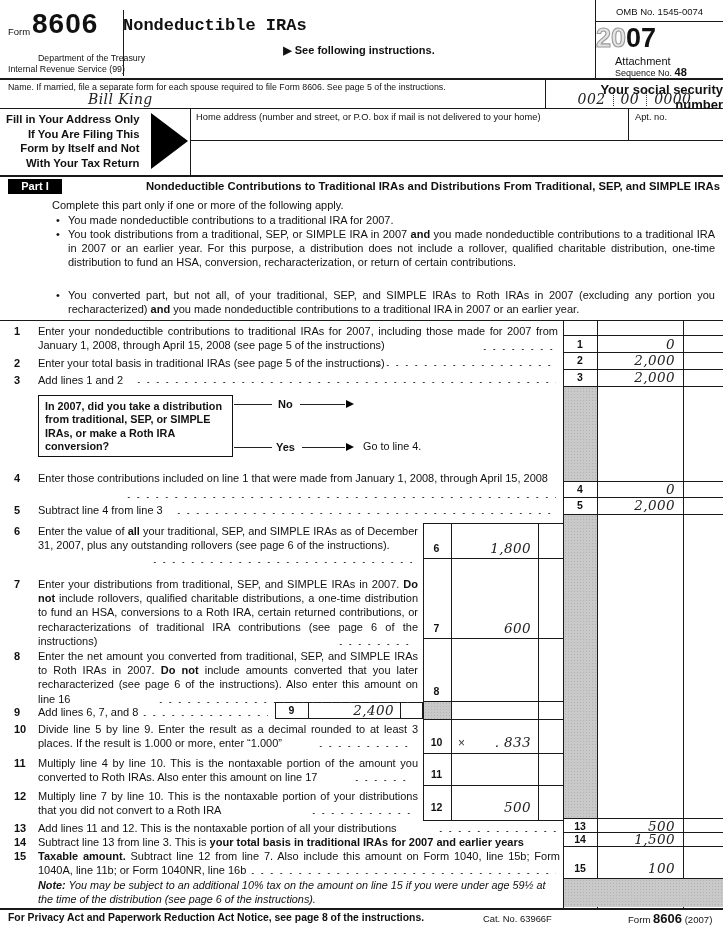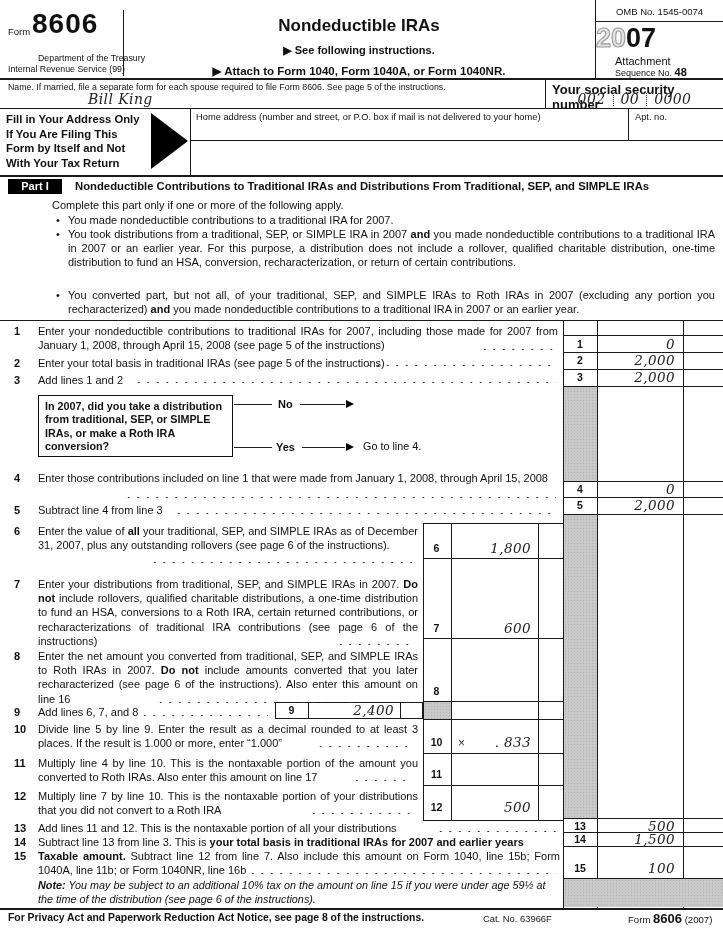--- a/index.html
+++ b/index.html
@@ -4,21 +4,21 @@
 <style>
   html,body{margin:0;padding:0;background:#777;}
   #page{position:relative;width:723px;height:930px;background:#ffffff;
         font-family:"Liberation Sans",sans-serif;color:#111;overflow:hidden;}
   .abs{position:absolute;}
   .vl{position:absolute;width:1px;background:#1a1a1a;}
   .hl{position:absolute;height:1px;background:#1a1a1a;}
   .gray{position:absolute;background:#c9c9c9;
         background-image:radial-gradient(#b2b2b2 .8px,transparent .9px);background-size:3px 3px;}
   .small{font-size:8.8px;line-height:10.5px;}
-  .b{font-weight:bold;}
+  .b{font-weight:bold;text-align:right;}
   .hand{font-family:"DejaVu Serif",serif;font-style:italic;font-size:13.5px;letter-spacing:.4px;color:#222;}
   .no-cell{position:absolute;width:34px;text-align:center;font-weight:bold;font-size:10.5px;}
   .mno-cell{position:absolute;width:27px;text-align:center;font-weight:bold;font-size:10.5px;}
   .val{position:absolute;text-align:right;}
   .fline{position:absolute;display:flex;font-size:11px;line-height:14.2px;}
   .fno{width:30px;flex:none;font-weight:bold;padding-left:6px;box-sizing:border-box;}
   .ftxt{flex:1;text-align:justify;}
   .dotrow{position:absolute;height:6px;
           background-image:radial-gradient(circle,#333 .9px,transparent 1.1px);
           background-size:9.5px 5px;background-repeat:repeat-x;background-position:0 60%;}
@@ -32,23 +32,22 @@
 <body>
 
 <div id="page">
 
   <div class="abs" style="left:8px;top:26px;font-size:9.5px;">Form</div>
   <div class="abs b" style="left:32px;top:8px;font-size:28px;letter-spacing:1px;">8606</div>
   <div class="abs small" style="left:8px;top:53px;padding-left:30px;">Department of the Treasury</div>
   <div class="abs small" style="left:8px;top:64px;">Internal Revenue Service   (99)</div>
   <div class="vl" style="left:123px;top:10px;height:66px;"></div>
 
-  <div class="abs b" style="left:123px;top:16px;width:472px;text-align:center;font-size:17px;">Nondeductible IRAs</div>
+  <div class="abs b" style="left:123px;top:16px;width:472px;text-align:left;font-size:17px;font-family:Liberation Mono, monospace;">Nondeductible IRAs</div>
   <div class="abs b" style="left:123px;top:44px;width:472px;text-align:center;font-size:11px;">▶ See following instructions.</div>
-  <div class="abs b" style="left:123px;top:64px;width:472px;text-align:center;font-size:11.5px;">▶ Attach to Form 1040, Form 1040A, or Form 1040NR.</div>
 
   <div class="vl" style="left:595px;top:0;height:78px;"></div>
   <div class="abs" style="left:596px;top:6px;width:127px;text-align:center;font-size:9.5px;">OMB No. 1545-0074</div>
   <div class="hl" style="left:595px;top:21px;width:128px;"></div>
   <div class="abs" style="left:596px;top:24px;width:127px;font-size:27px;font-weight:bold;line-height:28px;"><span class="year20">20</span><span>07</span></div>
   <div class="abs" style="left:615px;top:55px;font-size:11px;text-align:center;">Attachment</div>
   <div class="abs" style="left:615px;top:66px;font-size:9px;"><span>Sequence No.</span> <span class="b" style="font-size:11px;">48</span></div>
   <div class="hl" style="left:0;top:78px;width:723px;height:1.5px;"></div>
 
   <div class="abs small" style="left:8px;top:82px;width:530px;">Name. If married, file a separate form for each spouse required to file Form 8606. See page 5 of the instructions.</div>

